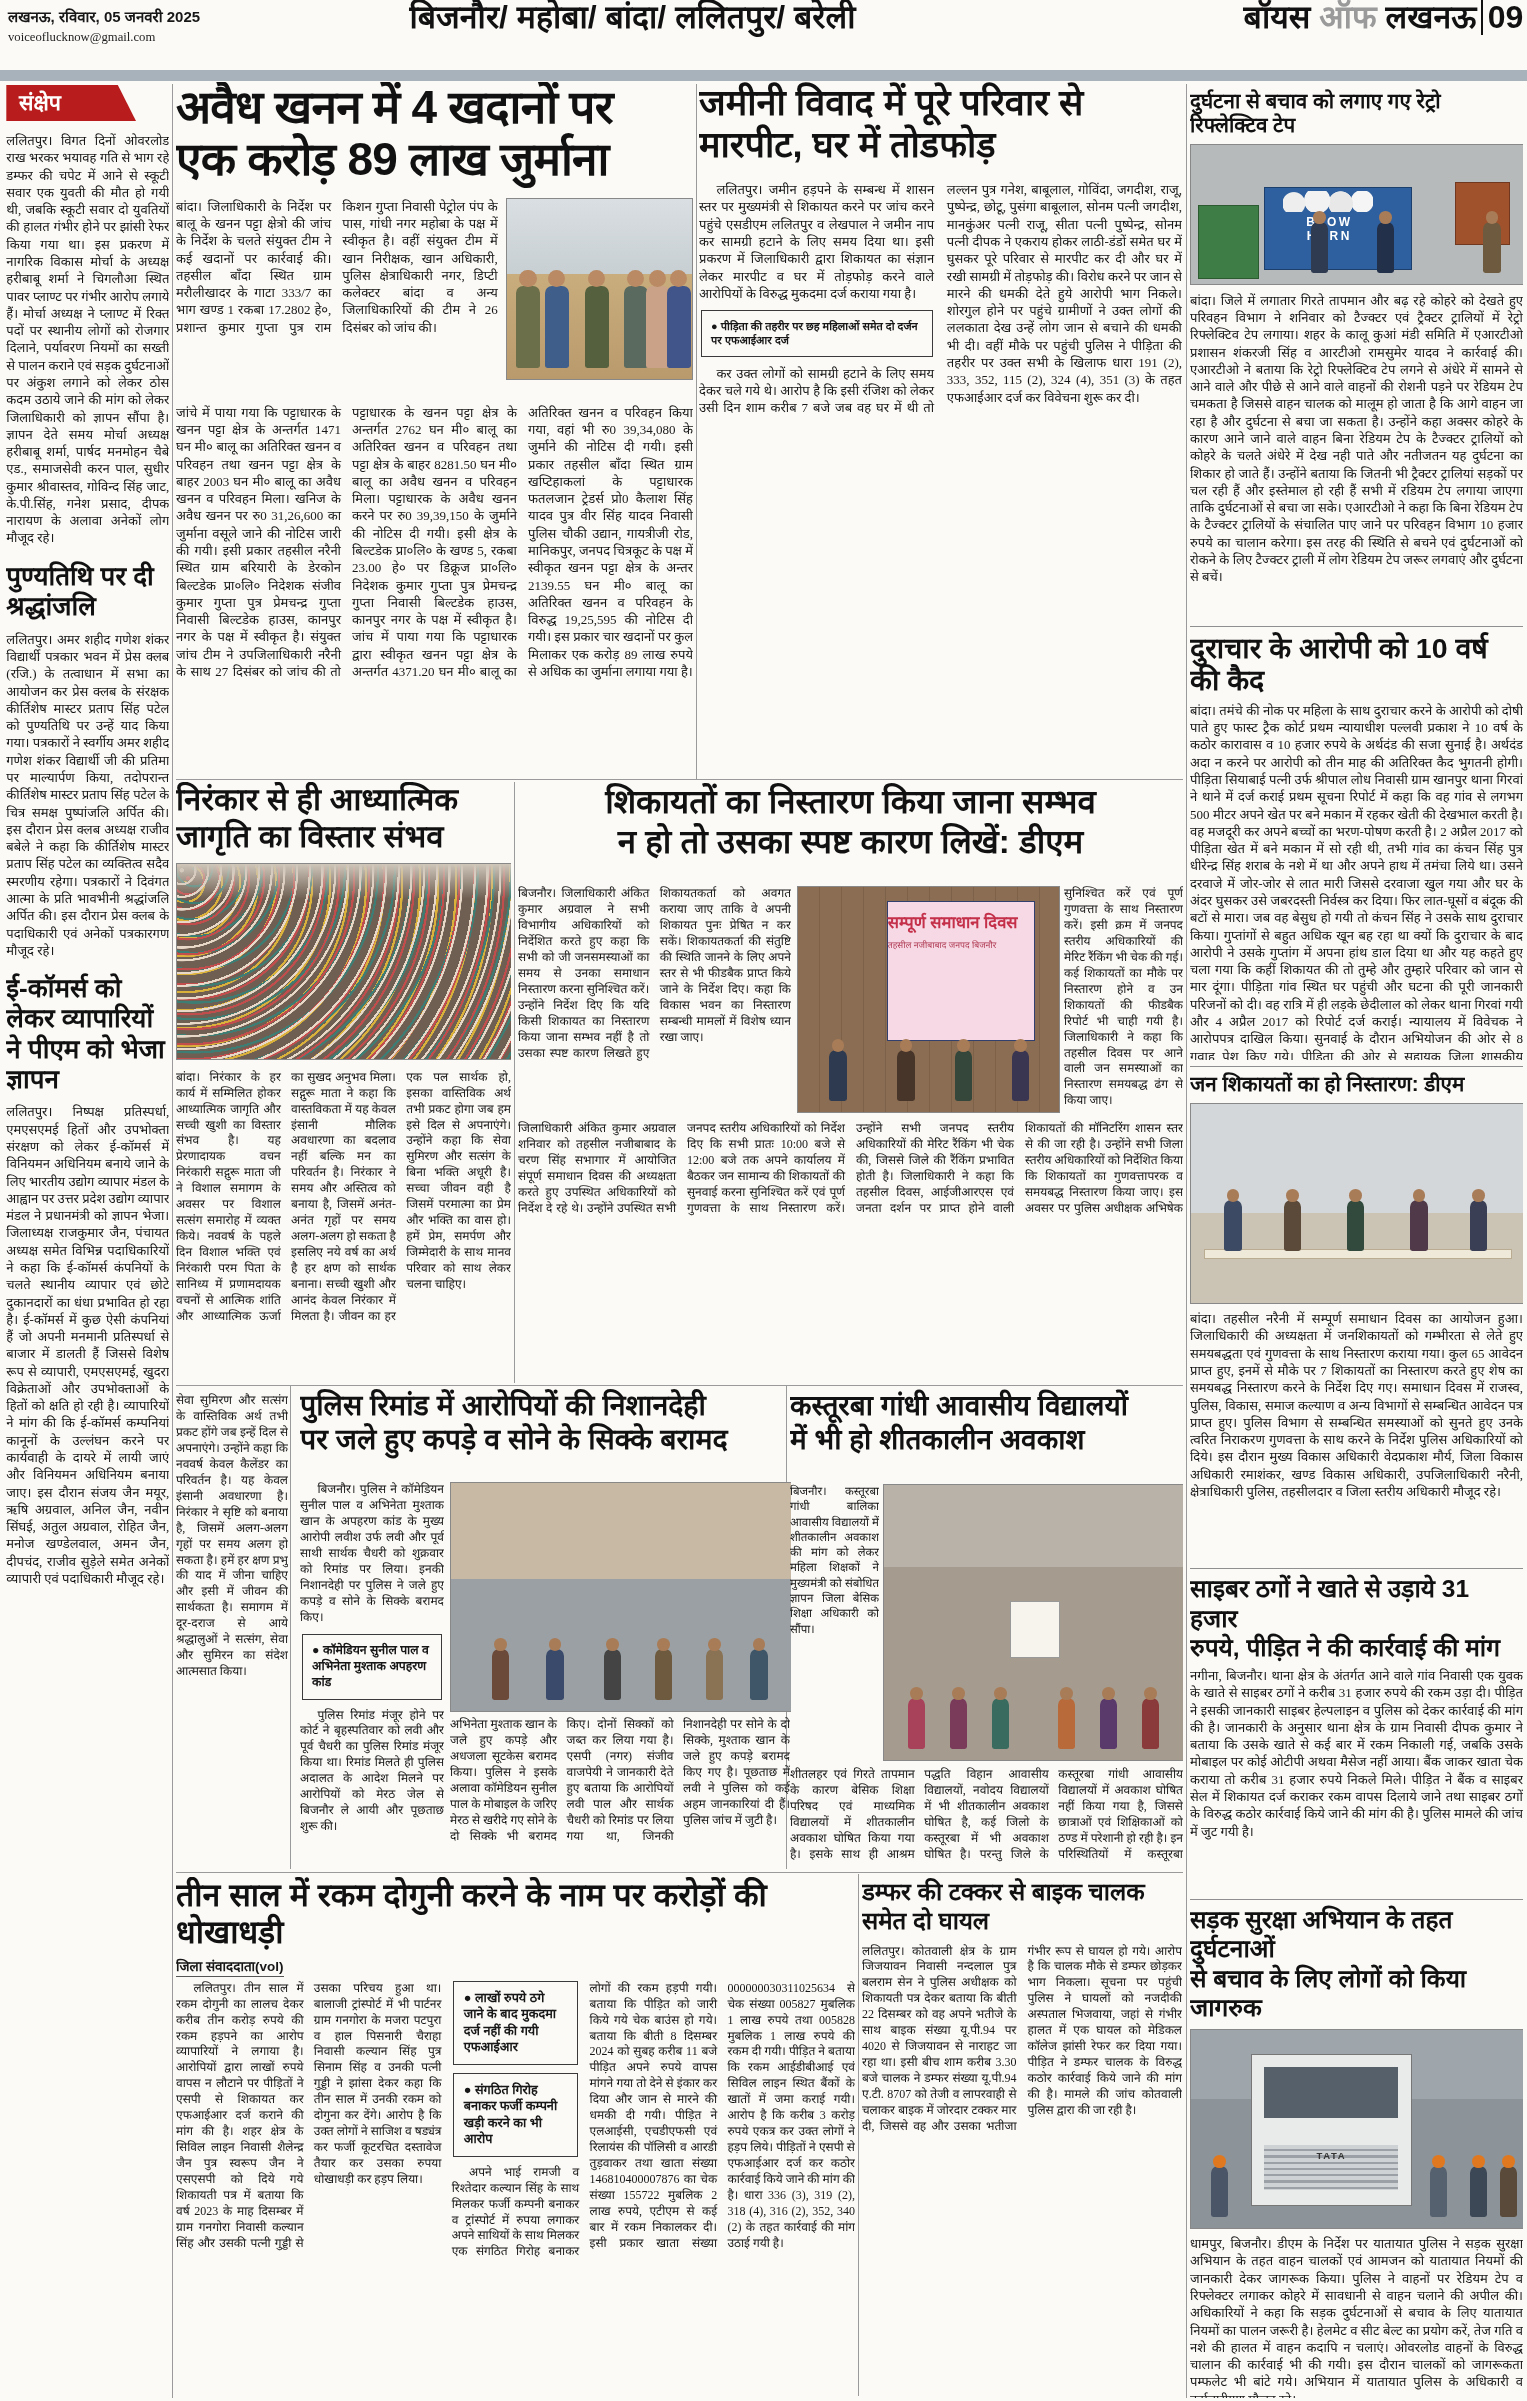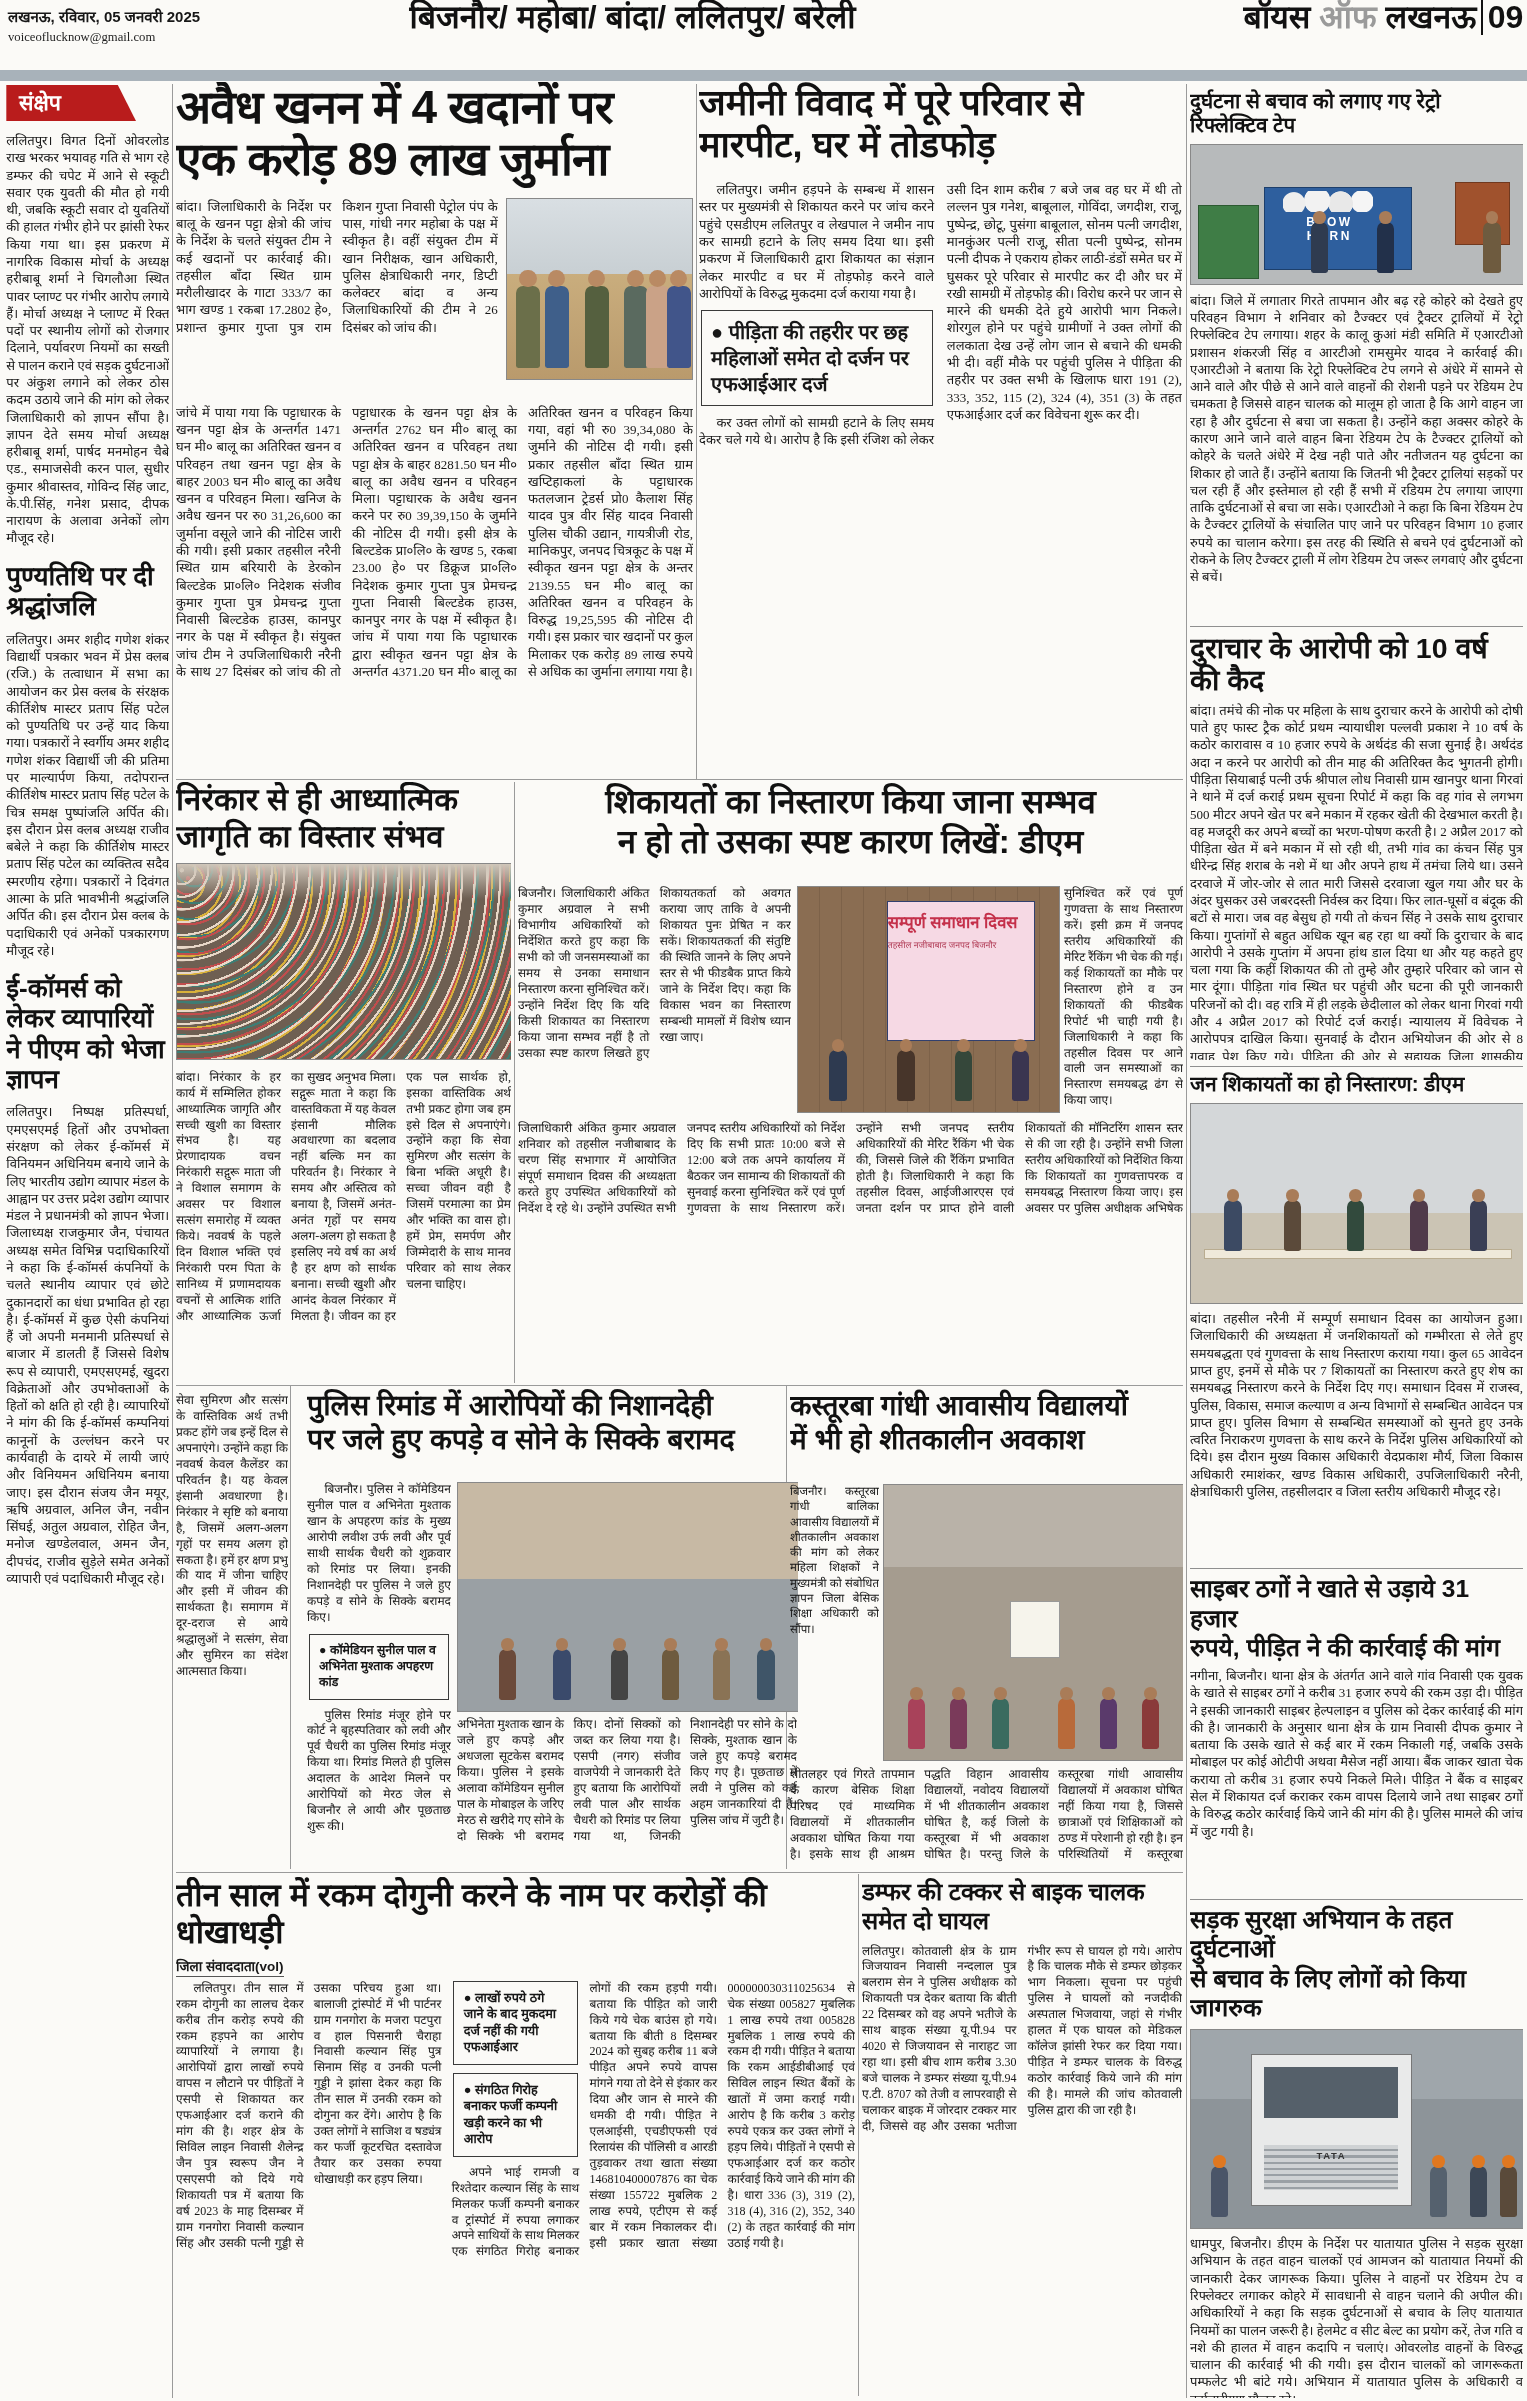--- a/index.html
+++ b/index.html
@@ -29,21 +29,21 @@
   .mining{position:absolute;left:176px;top:82px;width:517px;height:696px;overflow:hidden;}
   .mining .h{font-size:46px;line-height:1.12;letter-spacing:-0.8px;}
   .mining-row{display:flex;gap:8px;margin-top:12.7px;}
   .mining-lead{width:323px;height:180px;overflow:hidden;column-count:2;column-gap:11px;}
   .mining-rest{margin-top:24px;height:348px;overflow:hidden;column-count:3;column-gap:11px;}
   
   .land{position:absolute;left:699px;top:82px;width:483px;height:696px;overflow:hidden;}
   .land .h{font-size:36px;line-height:1.18;}
   .land-body{margin-top:14.2px;height:554px;overflow:hidden;column-count:2;column-gap:12.7px;}
   .subbox{border:1.6px solid #3a3a3a;padding:8px 9.5px;margin:8px 1.6px;font-family:"Liberation Sans",sans-serif;
-          font-weight:700;font-size:20px;line-height:1.3;text-align:left;text-indent:0;break-inside:avoid;}
+          font-weight:700;font-size:11px;line-height:1.3;text-align:left;text-indent:0;break-inside:avoid;}
   
   .rightcol{position:absolute;left:1190px;top:84px;width:333px;height:2314px;overflow:hidden;}
   .rc-art{padding-top:4.7px;}
   .rc-art + .rc-art{border-top:0.8px solid #8f8f8f;margin-top:6.3px;}
   .rc-h1{font-size:20.6px;line-height:1.2;}
   .rc-h2{font-size:28.5px;line-height:1.15;}
   .rc-h3{font-size:24.5px;line-height:1.2;}
   
   .photo{position:relative;overflow:hidden;background:#b9b9b9;border:0.8px solid #888;}
   .sky{position:absolute;left:0;top:0;right:0;height:42%;background:linear-gradient(#d9dfe3,#c8cfd3);}
@@ -91,21 +91,21 @@
   .nirankar .h{font-size:31px;line-height:1.18;}
   .nirankar-body{margin-top:9.5px;height:279px;overflow:hidden;column-count:3;column-gap:10.3px;}
   .nirankar-cont{position:absolute;left:176px;top:1393px;width:112px;height:475px;overflow:hidden;}
   .dm{position:absolute;left:518px;top:782px;width:665px;height:601px;overflow:hidden;}
   .dm .h{font-size:33px;line-height:1.2;text-align:center;}
   .dm-b1{position:absolute;left:0;top:104px;width:273px;height:228px;overflow:hidden;column-count:2;column-gap:10.3px;}
   .dm-ph{position:absolute;left:279px;top:104px;width:261px;height:225px;}
   .dm-b3{position:absolute;left:546px;top:104px;width:119px;height:228px;overflow:hidden;}
   .dm-b2{position:absolute;left:0;top:339px;width:665px;height:104px;overflow:hidden;column-count:4;column-gap:11px;}
   
-  .remand{position:absolute;left:307px;top:1389px;width:491px;height:479px;overflow:hidden;}
+  .remand{position:absolute;left:300px;top:1389px;width:491px;height:479px;overflow:hidden;}
   .remand .h{font-size:28.5px;line-height:1.18;}
   .remand-b1{position:absolute;left:0;top:93px;width:144px;height:386px;overflow:hidden;}
   .remand-ph{position:absolute;left:150px;top:93px;width:340px;height:228px;}
   .remand-b2{position:absolute;left:150px;top:328px;width:340px;height:152px;overflow:hidden;column-count:3;column-gap:9.5px;}
   
   .kasturba{position:absolute;left:790px;top:1389px;width:393px;height:479px;overflow:hidden;}
   .kasturba .h{font-size:28px;line-height:1.2;}
   .kast-b1{position:absolute;left:0;top:95px;width:89px;height:277px;overflow:hidden;font-size:11.5px;}
   .kast-ph{position:absolute;left:93px;top:95px;width:300px;height:275px;}
   .kast-b2{position:absolute;left:0;top:378px;width:393px;height:101px;overflow:hidden;column-count:3;column-gap:9.5px;}

